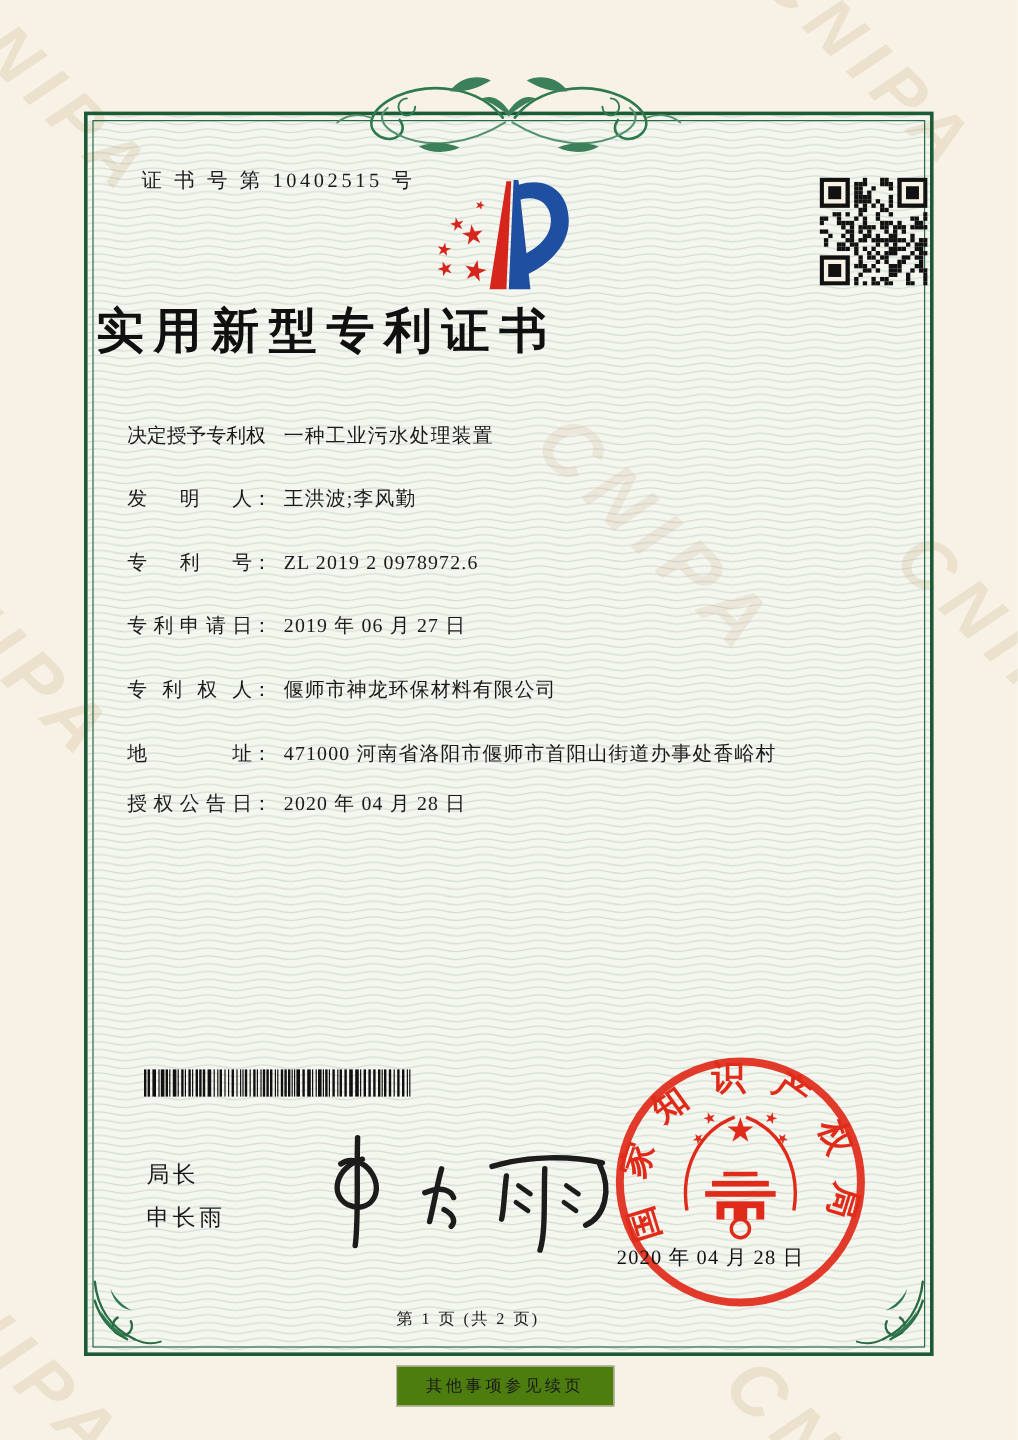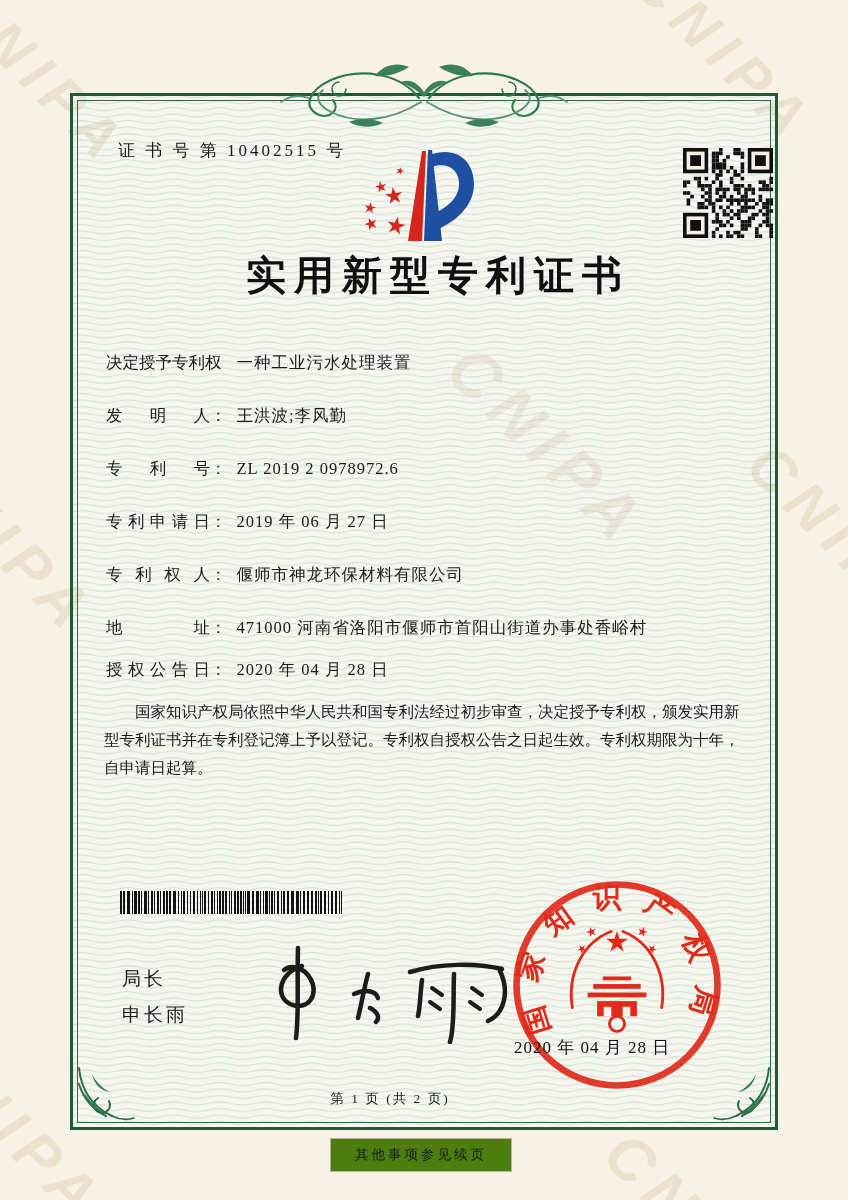--- a/index.html
+++ b/index.html
@@ -34,21 +34,21 @@
   .frame-inner{left:77px;top:100px;width:694px;height:1023px;border:1px solid #2a6b45;box-sizing:border-box;z-index:2;pointer-events:none;}
   .flourish{left:279px;top:52px;width:290px;height:86px;z-index:3;}
   .corner{width:60px;height:60px;z-index:3;}
   .corner-br{left:712px;top:1064px;}
   .corner-bl{left:76px;top:1064px;transform:scaleX(-1);}
   
   .content{z-index:4;}
   .cert-no{left:106px;top:139px;font-size:17px;letter-spacing:3px;z-index:4;margin-left:12px;}
   .logo{left:348px;top:140px;width:164px;height:108px;z-index:4;}
   .qr{left:683px;top:148px;width:90px;height:90px;z-index:4;}
-  .title{left:70px;top:248px;width:736px;text-align:center;font-size:40px;font-weight:700;letter-spacing:8px;z-index:4;color:#101010;}
+  .title{left:80px;top:248px;width:736px;text-align:left;font-size:40px;font-weight:700;letter-spacing:8px;z-index:4;color:#101010;}
   .frow{left:106px;height:26px;font-size:16.5px;z-index:4;white-space:nowrap;}
   .flabel{display:inline-block;width:104px;text-align:justify;text-align-last:justify;vertical-align:top;}
   .colon{display:inline-block;}
   .fvalue{margin-left:10px;letter-spacing:1px;}
   .r0{top:352px;} .r1{top:405px;} .r2{top:458px;} .r3{top:511px;} .r4{top:564px;} .r5{top:617px;} .r6{top:659px;}
   .grant2{position:absolute;left:349px;top:0;}
   .paras{left:104px;top:698px;width:648px;font-size:15.5px;line-height:1.8;z-index:4;}
   .paras p{margin:0;text-indent:2em;}
   .barcode{left:120px;top:891px;width:226px;height:23px;z-index:4;}
   .sig-title{left:122px;top:966px;font-size:19px;letter-spacing:3px;z-index:4;}
@@ -389,21 +389,20 @@
   <span class="flabel">专利权人</span><span class="colon">：</span><span class="fvalue">偃师市神龙环保材料有限公司</span>
 </div>
 <div class="abs frow r5 content">
   <span class="flabel">地址</span><span class="colon">：</span><span class="fvalue">471000 河南省洛阳市偃师市首阳山街道办事处香峪村</span>
 </div>
 <div class="abs frow r6 content">
   <span class="flabel">授权公告日</span><span class="colon">：</span><span class="fvalue">2020 年 04 月 28 日</span>
 </div>
 
 <div class="abs paras content">
-  <p>国家知识产权局依照中华人民共和国专利法经过初步审查，决定授予专利权，颁发实用新型专利证书并在专利登记簿上予以登记。专利权自授权公告之日起生效。专利权期限为十年，自申请日起算。</p>
 </div>
 
 <svg class="abs barcode" id="barcode-svg" viewBox="0 0 226 23">
     <rect x="0" y="0" width="2" height="23" fill="#111"></rect>
     <rect x="3" y="0" width="2" height="23" fill="#111"></rect>
     <rect x="7" y="0" width="3" height="23" fill="#111"></rect>
     <rect x="12" y="0" width="1" height="23" fill="#111"></rect>
     <rect x="14" y="0" width="3" height="23" fill="#111"></rect>
     <rect x="18" y="0" width="2" height="23" fill="#111"></rect>
     <rect x="21" y="0" width="1" height="23" fill="#111"></rect>

